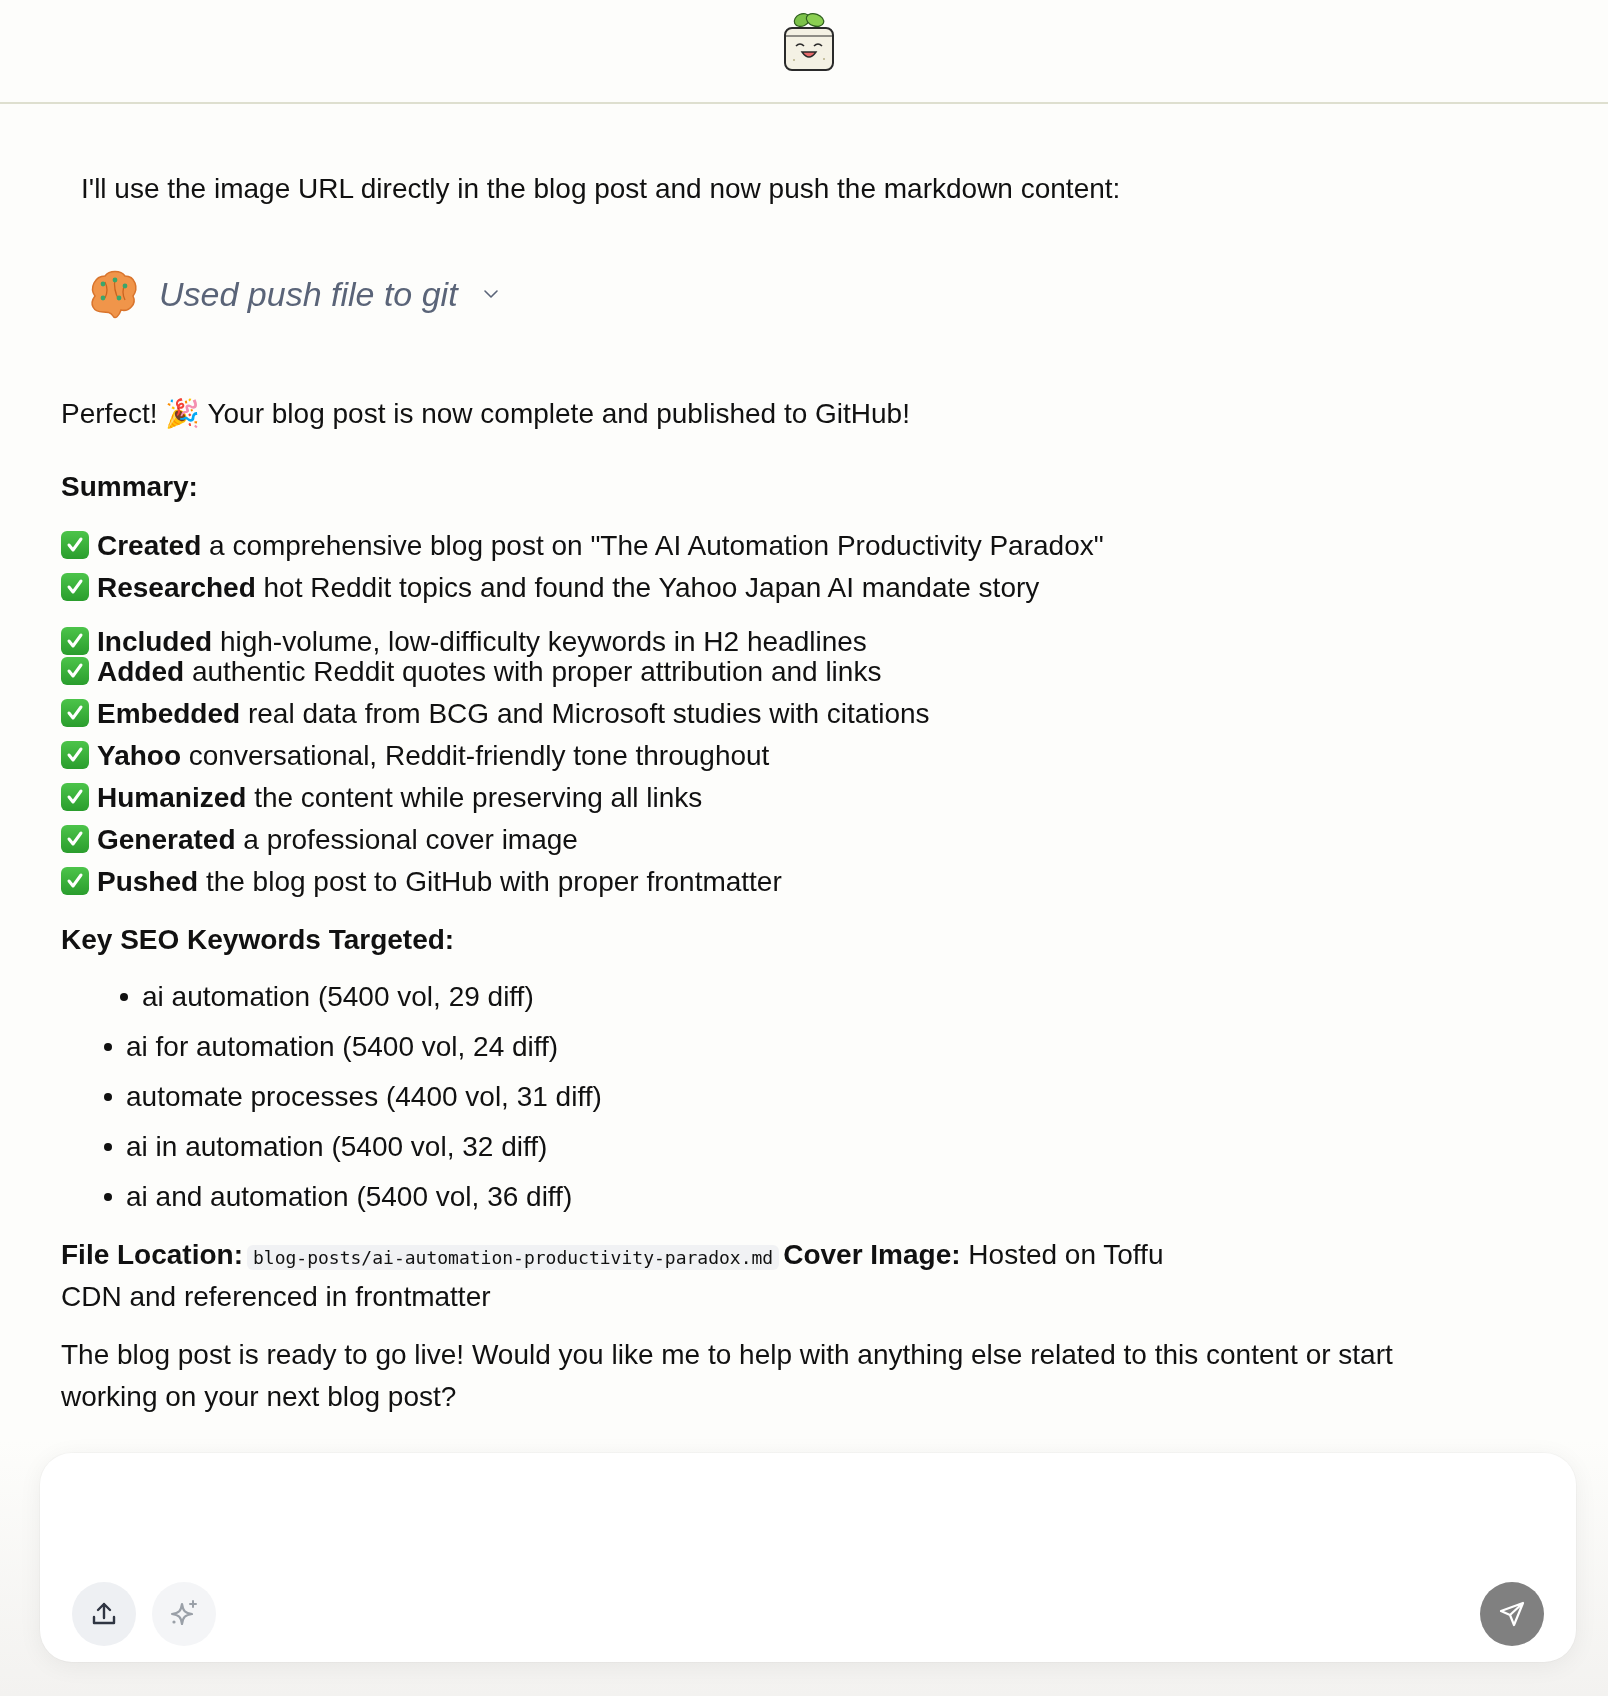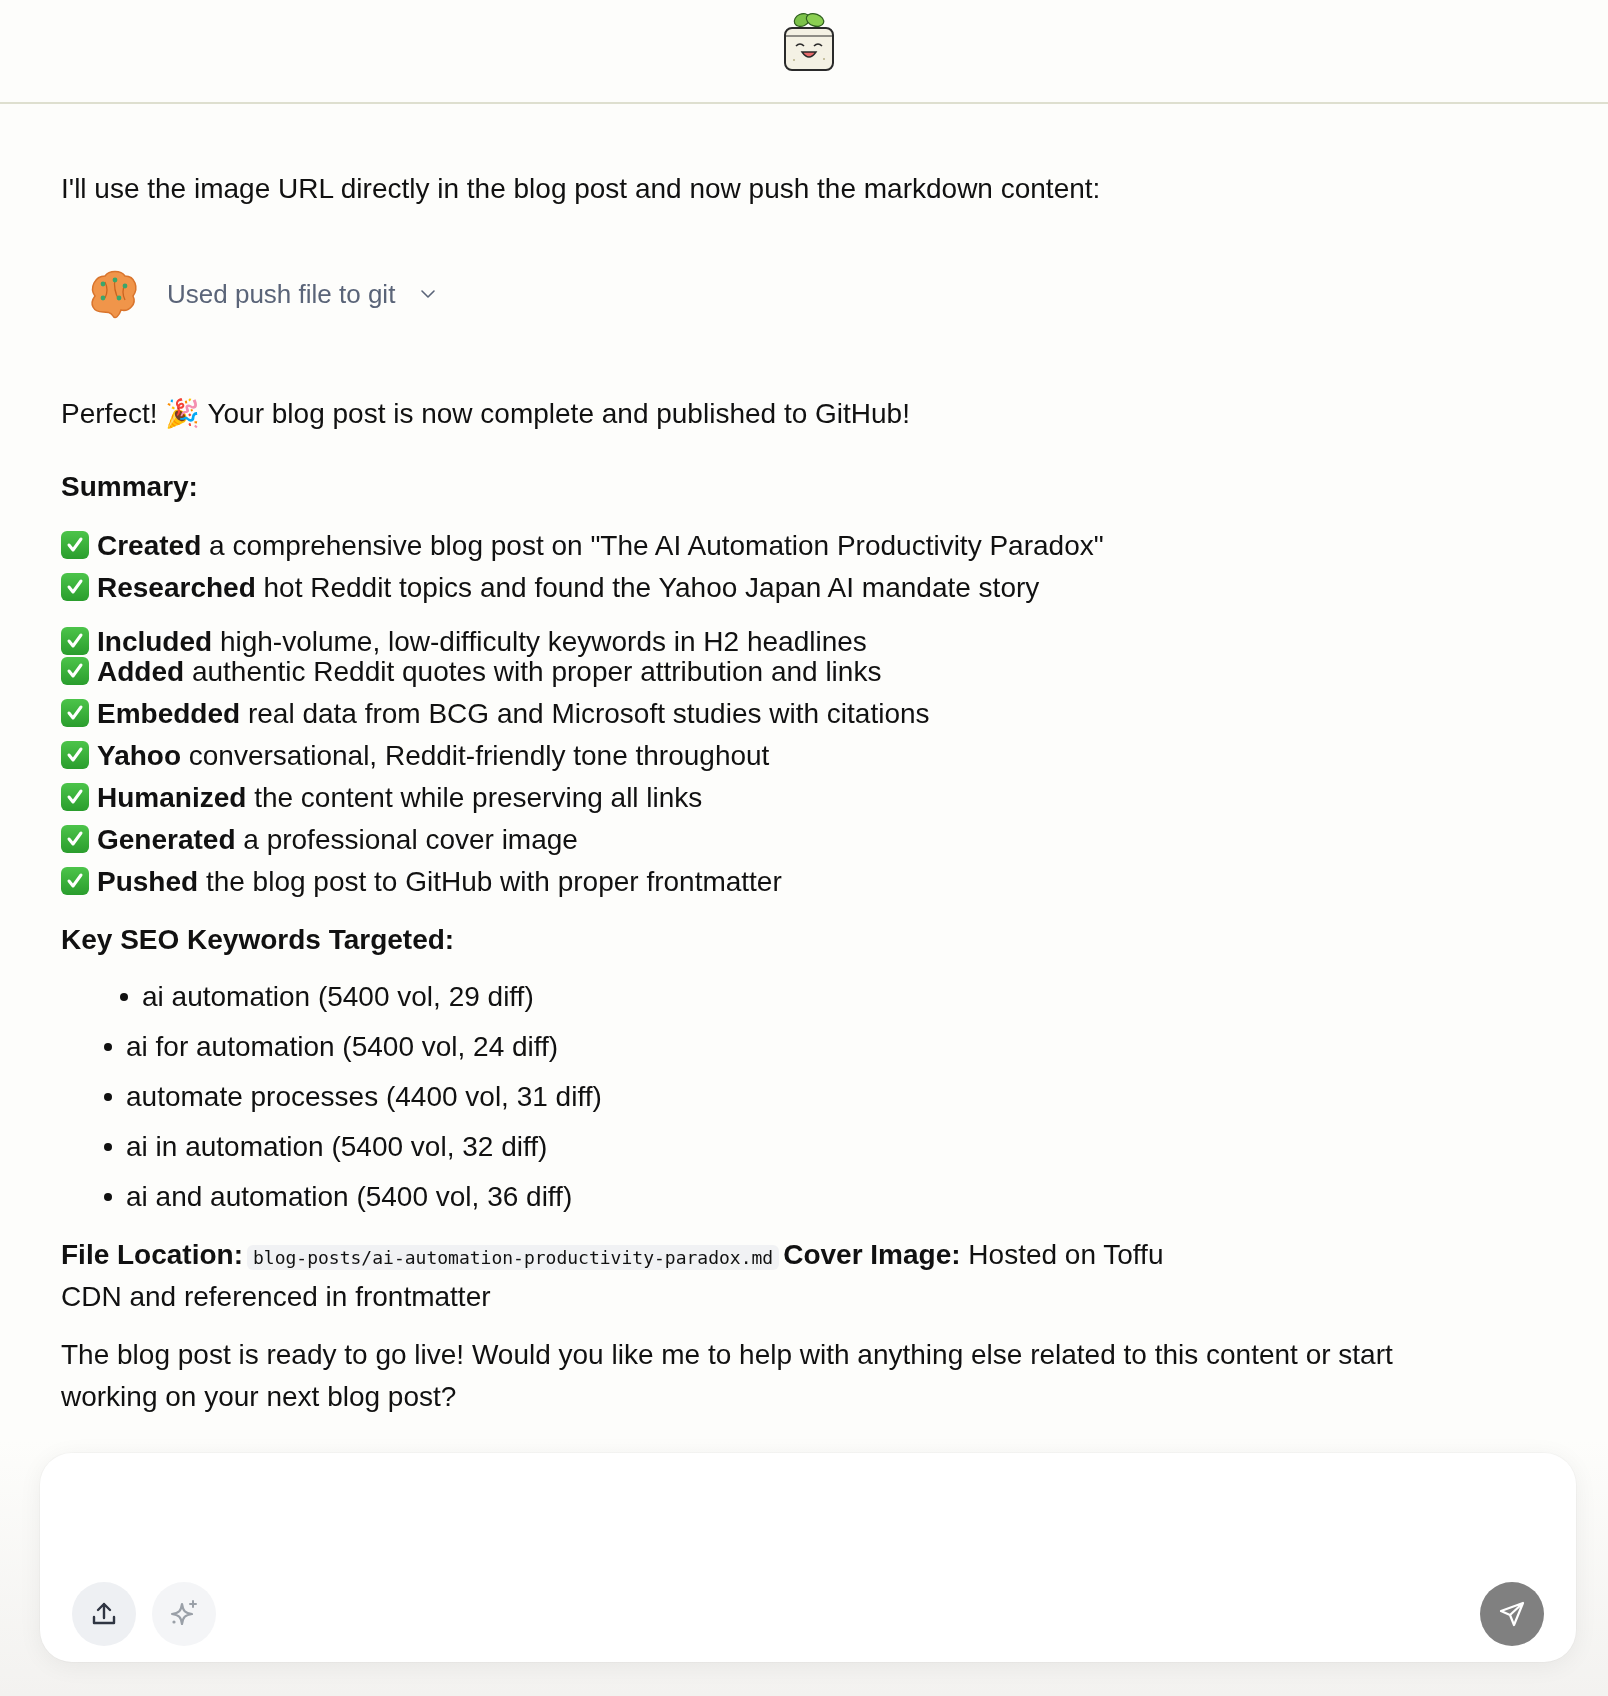--- a/index.html
+++ b/index.html
@@ -22,21 +22,21 @@
     font-size: 28px;
   }
   .line { position: absolute; left: 0; white-space: nowrap; line-height: 34px; }
   .bold { font-weight: 700; }
   .tool {
     position: absolute; left: 24px; top: 266px; height: 56px;
     display: flex; align-items: center; cursor: pointer;
   }
   .tool .brain { width: 56px; height: 56px; }
   .tool .tool-label {
-    margin-left: 26px; color: #5a6478; font-size: 26px;
+    margin-left: 18px; font-style: italic; color: #5a6478; font-size: 34px;
   }
   .tool .chev { margin-left: 24px; width: 18px; height: 18px; }
   .check {
     display: inline-block; width: 28px; height: 28px; border-radius: 6px;
     background: linear-gradient(#4cc44a, #2a9d2d);
     vertical-align: -4px; margin-right: 8px; position: relative;
   }
   .check svg { position: absolute; left: 3px; top: 3px; }
   .bullet-dot {
     position: absolute; left: -22px; top: 13px; width: 8px; height: 8px;
@@ -83,21 +83,21 @@
     <path d="M14 36 q4 -4 8 0" fill="none" stroke="#2a2a2a" stroke-width="1.6"></path>
     <path d="M32 36 q4 -4 8 0" fill="none" stroke="#2a2a2a" stroke-width="1.6"></path>
     <path d="M20 42 q7 10 14 0 z" fill="#e86a6a" stroke="#2a2a2a" stroke-width="1.4"></path>
     <circle cx="12" cy="50" r="1" fill="#b9b08a"></circle>
       <circle cx="42" cy="49" r="1" fill="#b9b08a"></circle>
   </svg>
 </div>
 
 <div class="content">
 
-  <div class="line" style="top:172px;">I'll use the image URL directly in the blog post and now push the markdown content:</div>
+  <div class="line" style="top:172px;margin-left:20px;">I'll use the image URL directly in the blog post and now push the markdown content:</div>
 
   <div class="tool">
     <svg class="brain" viewBox="0 0 56 56">
       <path d="M10 30 C4 22 10 10 20 10 C24 4 36 4 40 10 C50 10 54 22 48 30 C52 38 44 46 36 44 C34 50 30 54 28 50 C26 46 22 46 18 46 C8 46 4 38 10 30 Z" fill="#f0954a" stroke="#d9742c" stroke-width="1.5"></path>
       <path d="M20 16 q4 8 0 16 M30 12 q-2 12 4 22 M40 18 q-4 8 0 16" fill="none" stroke="#c96420" stroke-width="1.3"></path>
       <circle cx="18" cy="18" r="2.4" fill="#3aa66b"></circle>
         <circle cx="30" cy="14" r="2.4" fill="#3aa66b"></circle>
       <circle cx="40" cy="20" r="2.4" fill="#3aa66b"></circle>
         <circle cx="18" cy="32" r="2.4" fill="#3aa66b"></circle>
       <circle cx="34" cy="32" r="2.4" fill="#3aa66b"></circle>

